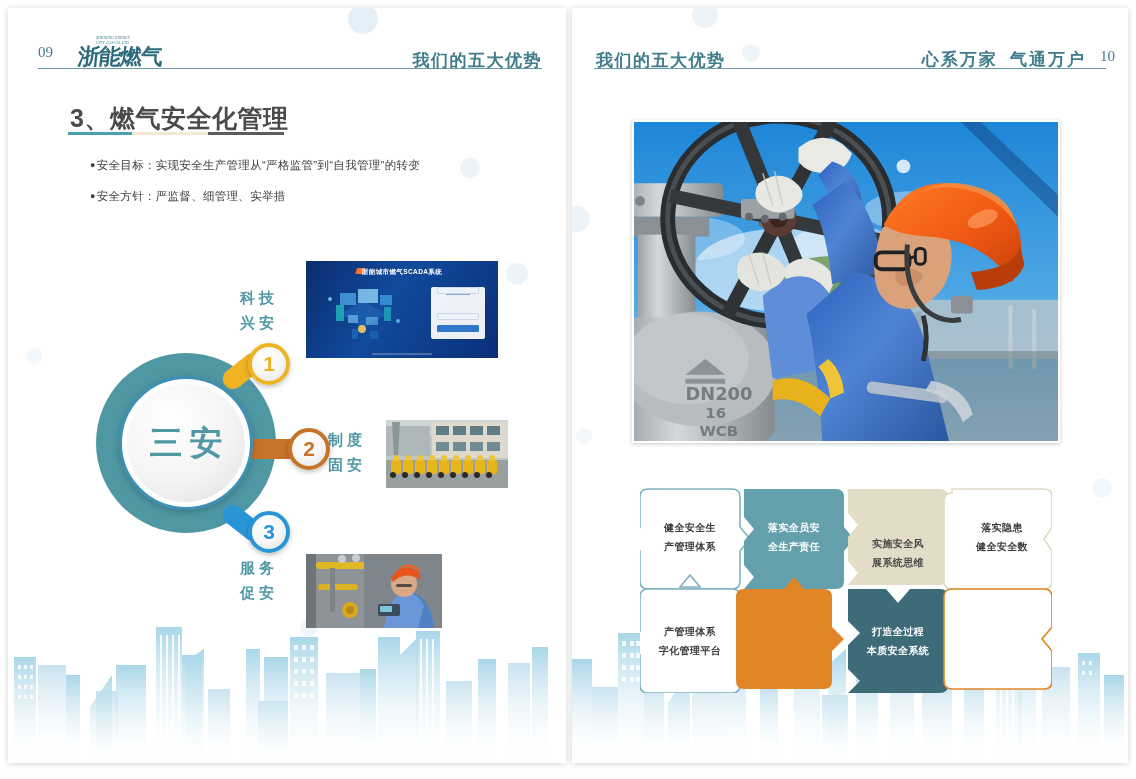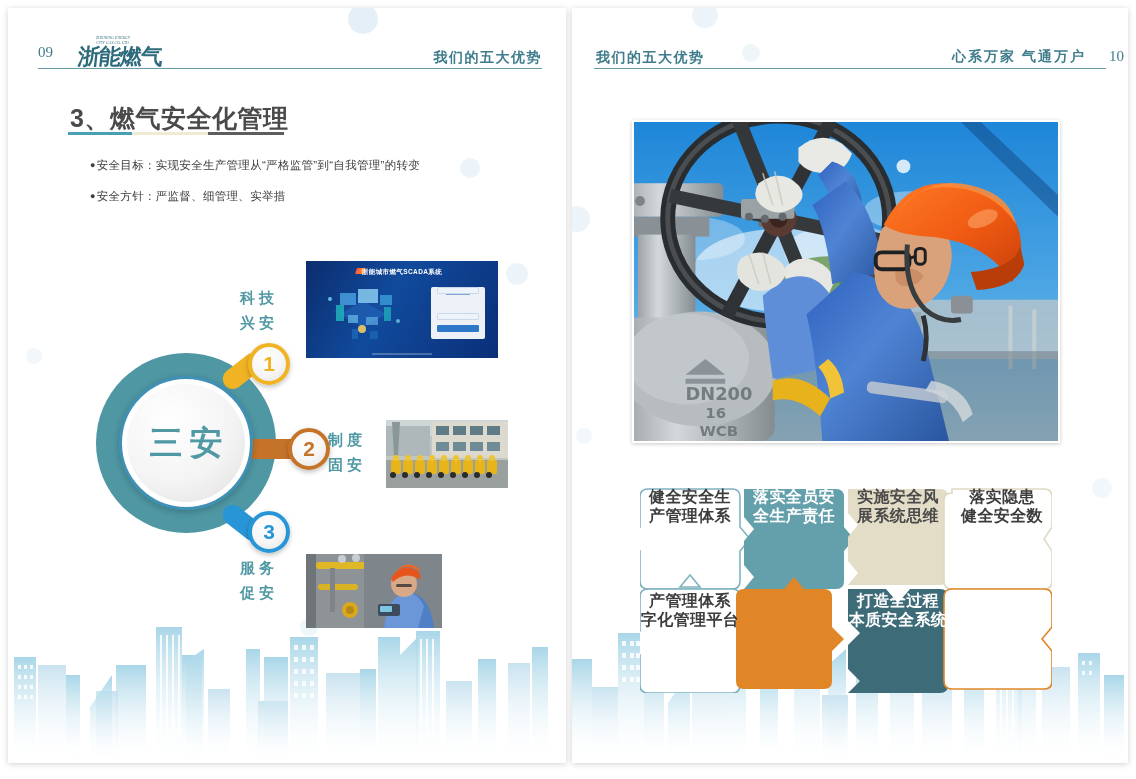--- a/index.html
+++ b/index.html
@@ -36,23 +36,23 @@
     pointer-events: none;
   }
 
   
   .skyline { position: absolute; left: 0; bottom: 0; width: 100%; height: 160px; pointer-events: none; }
   .hdr-rule {
     position: absolute; height: 0; border-bottom: 1.3px solid #6a9aa8; bottom: 0px;
   }
   .hdr-txt {
     position: absolute; bottom: 3px;
-    font-family: Liberation Sans, sans-serif;
+    font-family: Liberation Mono, monospace;
     font-weight: bold;
-    font-size: 14px;
+    font-size: 17px;
     color: #3f7c8c;
     letter-spacing: 1.5px;
     white-space: nowrap;
   }
   .pgnum {
     position: absolute; bottom: 2px;
     font-family: "Liberation Serif", serif;
     font-size: 15px; color: #3f7c8c; font-weight: normal;
   }
   .logo-wrap { position: absolute; left: 56px; top: 28px; width: 90px; height: 36px; }
@@ -166,22 +166,22 @@
   
   #photo-inspect { left: 298px; top: 546px; width: 136px; height: 74px; }
   
   #photo-hero { left: 632px; top: 120px; width: 428px; height: 323px;
     border: 2px solid #ffffff; box-shadow: 0 1px 4px rgba(0,0,0,.22); }
 
   
   #flow { position: absolute; left: 640px; top: 487px; width: 412px; height: 206px; }
   .fcell {
     position: absolute; width: 100px; height: 100px;
-    display: flex; flex-direction: column; align-items: center; 
-    font-size: 16px; font-weight: bold; line-height: 19px; letter-spacing: .4px;
+    display: flex; flex-direction: column; align-items: center; justify-content: center;
+    font-size: 10px; font-weight: bold; line-height: 19px; letter-spacing: .4px;
     text-align: center;
   }
   .fcell span { display: block; white-space: nowrap; }
 </style>
 </head>
 <body>
 
 <div id="slide">
 
   <div class="sheet" id="sheet-left">
@@ -497,21 +497,21 @@
         <rect x="510" y="58" width="3" height="4"></rect>
           <rect x="517" y="58" width="3" height="4"></rect>
         <rect x="510" y="68" width="3" height="4"></rect>
           <rect x="517" y="68" width="3" height="4"></rect>
       </g>
     </svg>
 
     <div class="hdr-txt" style="left:24px;top:41px;bottom:auto;">我们的五大优势</div>
     <div class="hdr-rule" style="left:22px;width:512px;top:60px;"></div>
     <div class="hdr-txt" style="right:42px;top:40px;bottom:auto;letter-spacing:2px;">心系万家  气通万户</div>
-    <div class="pgnum" style="right:4px;top:40px;bottom:auto;">10</div>
+    <div class="pgnum" style="right:13px;top:40px;bottom:auto;">10</div>
   </div>
 
   <div class="photo" id="photo-hero">
     <svg viewBox="0 0 428 323" preserveAspectRatio="none" style="width:100%;height:100%;display:block;">
       <defs>
         <linearGradient id="sky" x1="0" y1="0" x2="0" y2="1">
           <stop offset="0%" stop-color="#1e86d8"></stop>
             <stop offset="55%" stop-color="#4fa7e4"></stop>
           <stop offset="100%" stop-color="#9fd0ef"></stop>
         </linearGradient>
@@ -656,21 +656,21 @@
     </svg>
 
     <div class="fcell" style="left:0px;  top:0px;   color:#3d3d3d;">
       <span>健全安全生</span>
       <span>产管理体系</span>
     </div>
     <div class="fcell" style="left:104px;top:0px;   color:#ffffff;">
       <span>落实全员安</span>
       <span>全生产责任</span>
     </div>
-    <div class="fcell" style="left:208px;top:0px;   color:#4a4a4a;">
+    <div class="fcell" style="left:208px;top:16px;   color:#4a4a4a;">
       <span>实施安全风</span>
       <span>展系统思维</span>
     </div>
     <div class="fcell" style="left:312px;top:0px;   color:#3d3d3d;">
       <span>落实隐患</span>
       <span>健全安全数</span>
     </div>
 
     <div class="fcell" style="left:0px;  top:104px; color:#3d3d3d;">
       <span>产管理体系</span>

